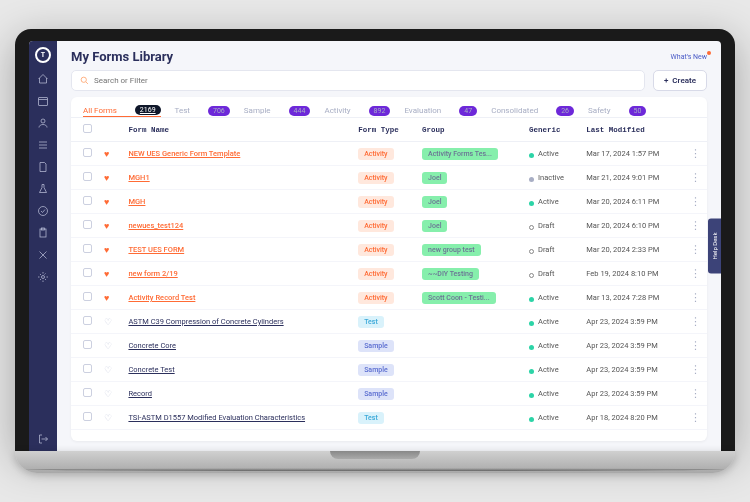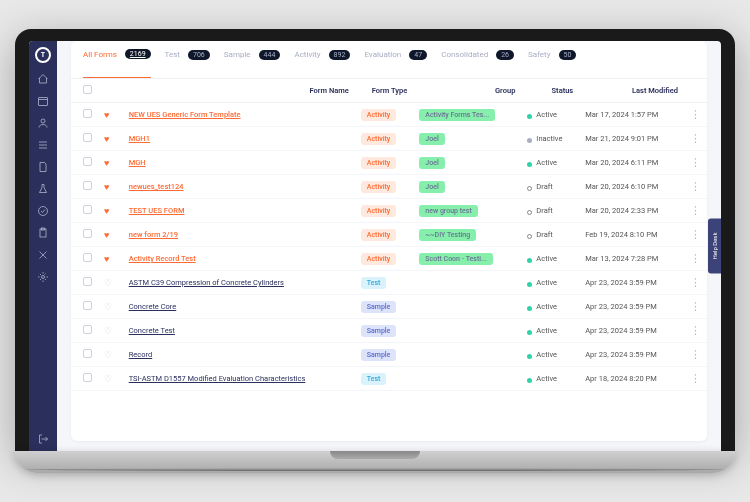--- a/index.html
+++ b/index.html
@@ -25,28 +25,28 @@
 .whats-new { font-size:7px; color:#4a5bc7; position:relative; cursor:pointer; }
 .whats-new::after { content:""; position:absolute; top:-2px; right:-4px; width:4px; height:4px; background:#ff6b35; border-radius:50%; }
 .header-row { display:flex; gap:8px; align-items:center; }
 .search { flex:1; background:#fff; border:1px solid #e4e6ef; border-radius:5px; padding:5px 8px; display:flex; align-items:center; gap:5px; }
 .search svg { width:9px; height:9px; stroke:#ff9a5c; fill:none; stroke-width:2; }
 .search input { border:none; outline:none; font-size:8px; color:#888; flex:1; background:transparent; }
 .create-btn { background:#fff; border:1px solid #d8dae8; border-radius:5px; padding:5px 10px; font-size:8px; font-weight:600; color:#2b2f5c; display:flex; align-items:center; gap:4px; cursor:pointer; }
 
 .content { background:#fff; margin:0 14px 10px; border-radius:6px; flex:1; overflow:hidden; display:flex; flex-direction:column; box-shadow:0 1px 3px rgba(0,0,0,.05); }
 .tabs { display:flex; padding:8px 12px 0; gap:14px; border-bottom:1px solid #eef0f6; font-size:8px; overflow-x:auto; }
-.tab { display:flex; align-items:center; gap:8px; padding-bottom:18px; color:#a8aec4; cursor:pointer; white-space:nowrap; }
+.tab { display:flex; align-items:center; gap:18px; padding-bottom:1px; color:#a8aec4; cursor:pointer; white-space:nowrap; }
 .tab.active { color:#ff6b35; border-bottom:2px solid #ff6b35; margin-bottom:-1px; }
-.tab .count { background:#0f172a; color:#a8aec4; border-radius:8px; padding:1px 5px; font-size:7px; }
+.tab .count { background:#6d28d9; color:#a8aec4; border-radius:8px; padding:1px 5px; font-size:7px; }
 .tab.active .count { background:#0f172a; color:#fff;text-decoration:underline; }
 
 .table-wrap { flex:1; overflow-y:auto; }
 table { width:100%; border-collapse:collapse; font-size:7.5px; }
-th { text-align:right; padding:6px 6px; color:#2b2f5c; font-weight:600; border-bottom:1px solid #eef0f6; }
+th { text-align:left; padding:6px 6px; color:#2b2f5c; font-weight:600; border-bottom:1px solid #eef0f6;font-family:Liberation Mono, monospace; }
 td { padding:5px 6px; border-bottom:1px solid #f4f5fa; color:#555; vertical-align:middle; }
 th:first-child,td:first-child { padding-left:12px; width:22px; }
 .chk { width:9px; height:9px; border:1px solid #ccd0e0; border-radius:2px; display:inline-block; cursor:pointer; }
 .heart { color:#ff6b35; font-size:9px; cursor:pointer; }
 .heart.empty { color:#ccd0e0; }
 .form-link { color:#2b2f5c; text-decoration:underline; cursor:pointer;text-align:center; }
 .form-link.favorite { color:#ff6b35; font-weight:500; }
 .badge { display:inline-block; padding:2px 6px; border-radius:3px; font-size:7px; font-weight:500; }
 .badge.activity { background:#ffe8dd; color:#ff6b35; }
 .badge.test { background:#d9f2fb; color:#3aa8d8; }
@@ -125,20 +125,39 @@
           </div>
         <div class="spacer"></div>
         <div class="nav-icon">
             <svg viewBox="0 0 24 24">
               <path d="M10 4H5v16h5M21 12H9m8-4l4 4-4 4"></path>
             </svg>
           </div>
       </div>
 
       <div class="main">
+        <div class="header">
+          <div class="header-top">
+            <div class="title">My Forms Library</div>
+            <div class="whats-new">What's New</div>
+          </div>
+          <div class="header-row">
+            <div class="search">
+              <svg viewBox="0 0 24 24">
+                  <circle cx="10" cy="10" r="7"></circle>
+                  <path d="M21 21l-5-5"></path>
+                </svg>
+              <input placeholder="Search or Filter" style="">
+            </div>
+            <button class="create-btn">
+              <span>+</span>
+              <span>Create</span>
+            </button>
+          </div>
+        </div>
 
         <div class="content">
           <div class="tabs" id="tabs">
               <div class="tab active">
                 <span>All Forms</span>
                 <span class="count">2169</span>
               </div>
               <div class="tab">
                 <span>Test</span>
                 <span class="count">706</span>
@@ -166,21 +185,21 @@
             </div>
           <div class="table-wrap">
             <table>
               <thead>
                   <tr>
                 <th><span class="chk"></span></th>
                 <th></th>
                 <th>Form Name</th>
                 <th>Form Type</th>
                 <th>Group</th>
-                <th>Status</th>
+                <th>Generic</th>
                 <th>Last Modified</th>
                 <th></th>
               </tr>
                 </thead>
               <tbody id="tbody">
                   <tr>
                     <td><span class="chk"></span></td>
                     <td><span class="heart ">♥</span></td>
                     <td><span class="form-link favorite">NEW UES Generic Form Template</span></td>
                     <td><span class="badge activity">Activity</span></td>

